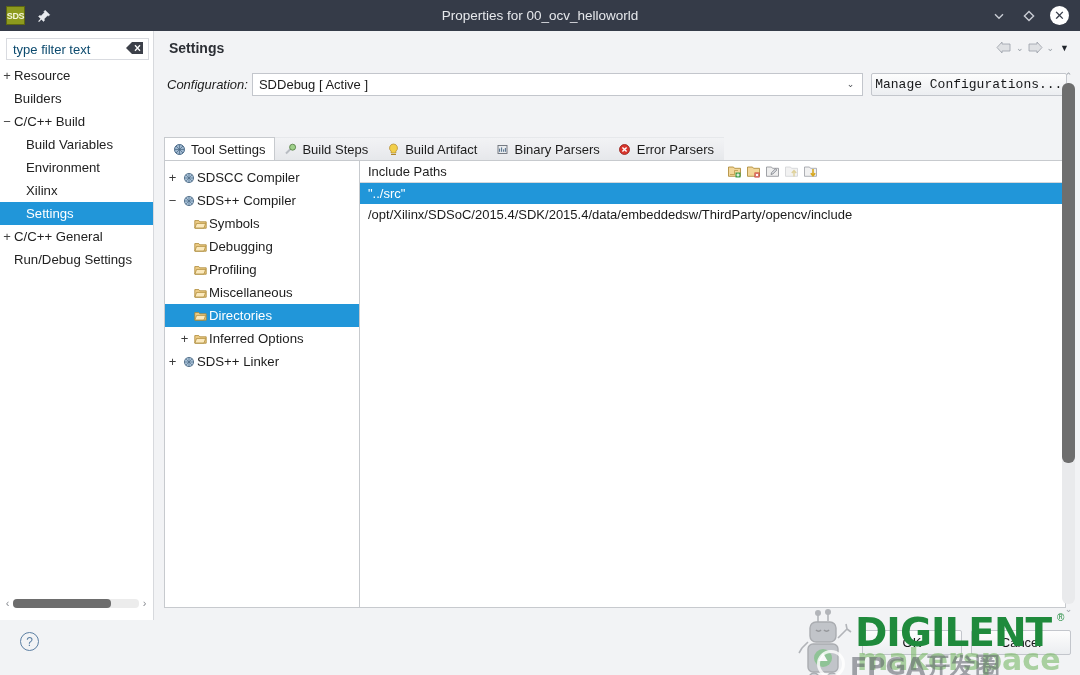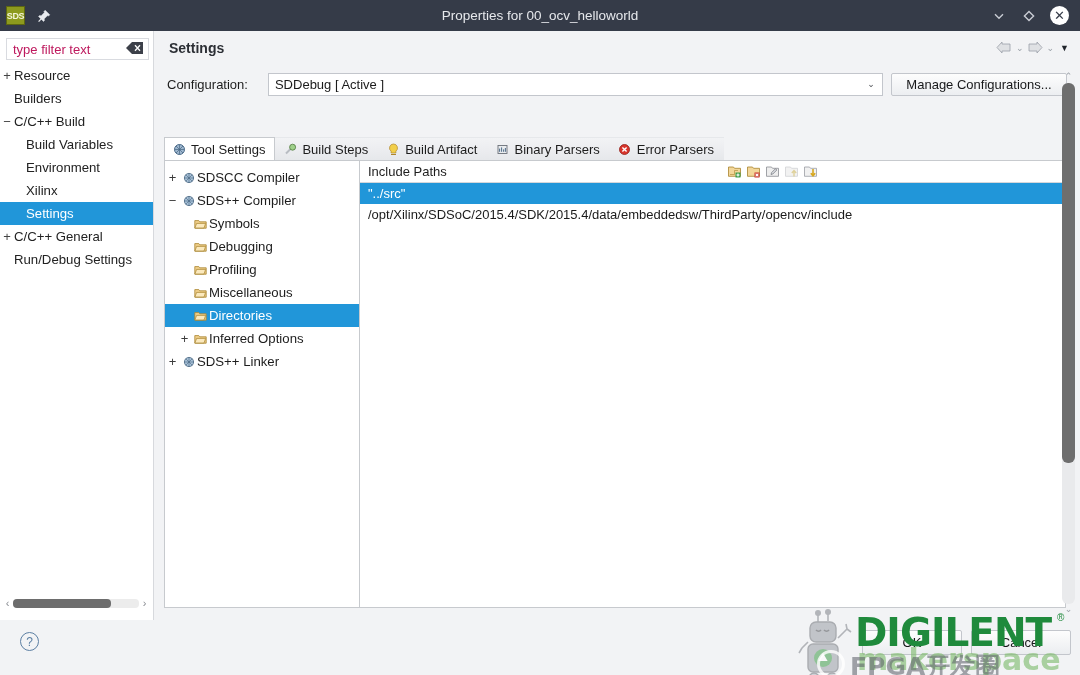--- a/index.html
+++ b/index.html
@@ -59,21 +59,21 @@
     position: absolute; left: 0; top: 0; width: 154px; height: 589px;
     background: #ffffff;
     border-right: 1px solid #d7d9dd;
   }
   .filterbox {
     position: absolute; left: 6px; top: 7px; width: 143px; height: 22px;
     background: #ffffff; border: 1px solid #d9dbe0;
     display: flex; align-items: center;
   }
   .filterbox .ph {
-    color: #be185d; font-size: 13px; padding-left: 6px; flex: 1;
+    color: #0c4a6e; font-size: 13px; padding-left: 6px; flex: 1;
     white-space: nowrap; overflow: hidden;
   }
   .clear-icon { width: 20px; height: 16px; margin-right: 3px; }
 
   .tree { position: absolute; left: 0; top: 33px; width: 153px; height: 540px; overflow: hidden; }
   .tnode {
     height: 23px; display: flex; align-items: center;
     white-space: nowrap; font-size: 13.2px; color: #222;
   }
   .tnode .exp {
@@ -102,39 +102,39 @@
   .pane-title { margin-left: 15px; font-size: 14px; font-weight: bold; color: #2c2f35; }
   .pane-nav { margin-left: auto; display: flex; align-items: center; gap: 3px; padding-right: 11px; }
   .nav-arrow { width: 17px; height: 16px; display: flex; align-items: center; justify-content: center; }
   .nav-chev { color: #9aa0a8; font-size: 9px; }
   .nav-menu { color: #20242b; font-size: 9px; margin-left: 3px; }
 
   .config-row {
     position: absolute; left: 13px; top: 38px; width: 900px; height: 30px;
     display: flex; align-items: center;
   }
-  .config-label { font-size: 13px; color: #1d1d1d; }
+  .config-label { font-size: 13px; color: #1d1d1d; font-style: italic; }
   .config-combo {
-    margin-left: 20px; width: 620px; height: 23px;
+    margin-left: 4px; width: 620px; height: 23px;
     background: #ffffff; border: 1px solid #c3c6cc;
     display: flex; align-items: center;
     font-size: 13px; color: #1b1b1b;
   }
   .config-combo .val { padding-left: 6px; flex: 1; white-space: nowrap; overflow: hidden; }
   .config-combo .cbtn {
     width: 22px; height: 21px; display: flex; align-items: center; justify-content: center;
     color: #4a4d53; font-size: 9px;
   }
   .manage-btn {
     margin-left: 8px; height: 23px; min-width: 176px;
     background: linear-gradient(#fdfdfd, #eceef1);
     border: 1px solid #c3c6cc; border-radius: 2px;
     font-size: 13px; color: #17181a;
     display: flex; align-items: center; justify-content: center;
-    white-space: nowrap; padding: 0 5px;
+    white-space: nowrap; padding: 0 5px; font-family: Liberation Mono, monospace;
   }
 
   
   .tabstrip {
     position: absolute; left: 10px; top: 106px; width: 902px; height: 24px;
     display: flex; align-items: flex-end;
     border-bottom: 1px solid #c7cace;
   }
   .tab {
     height: 23px; display: flex; align-items: center; gap: 5px;

